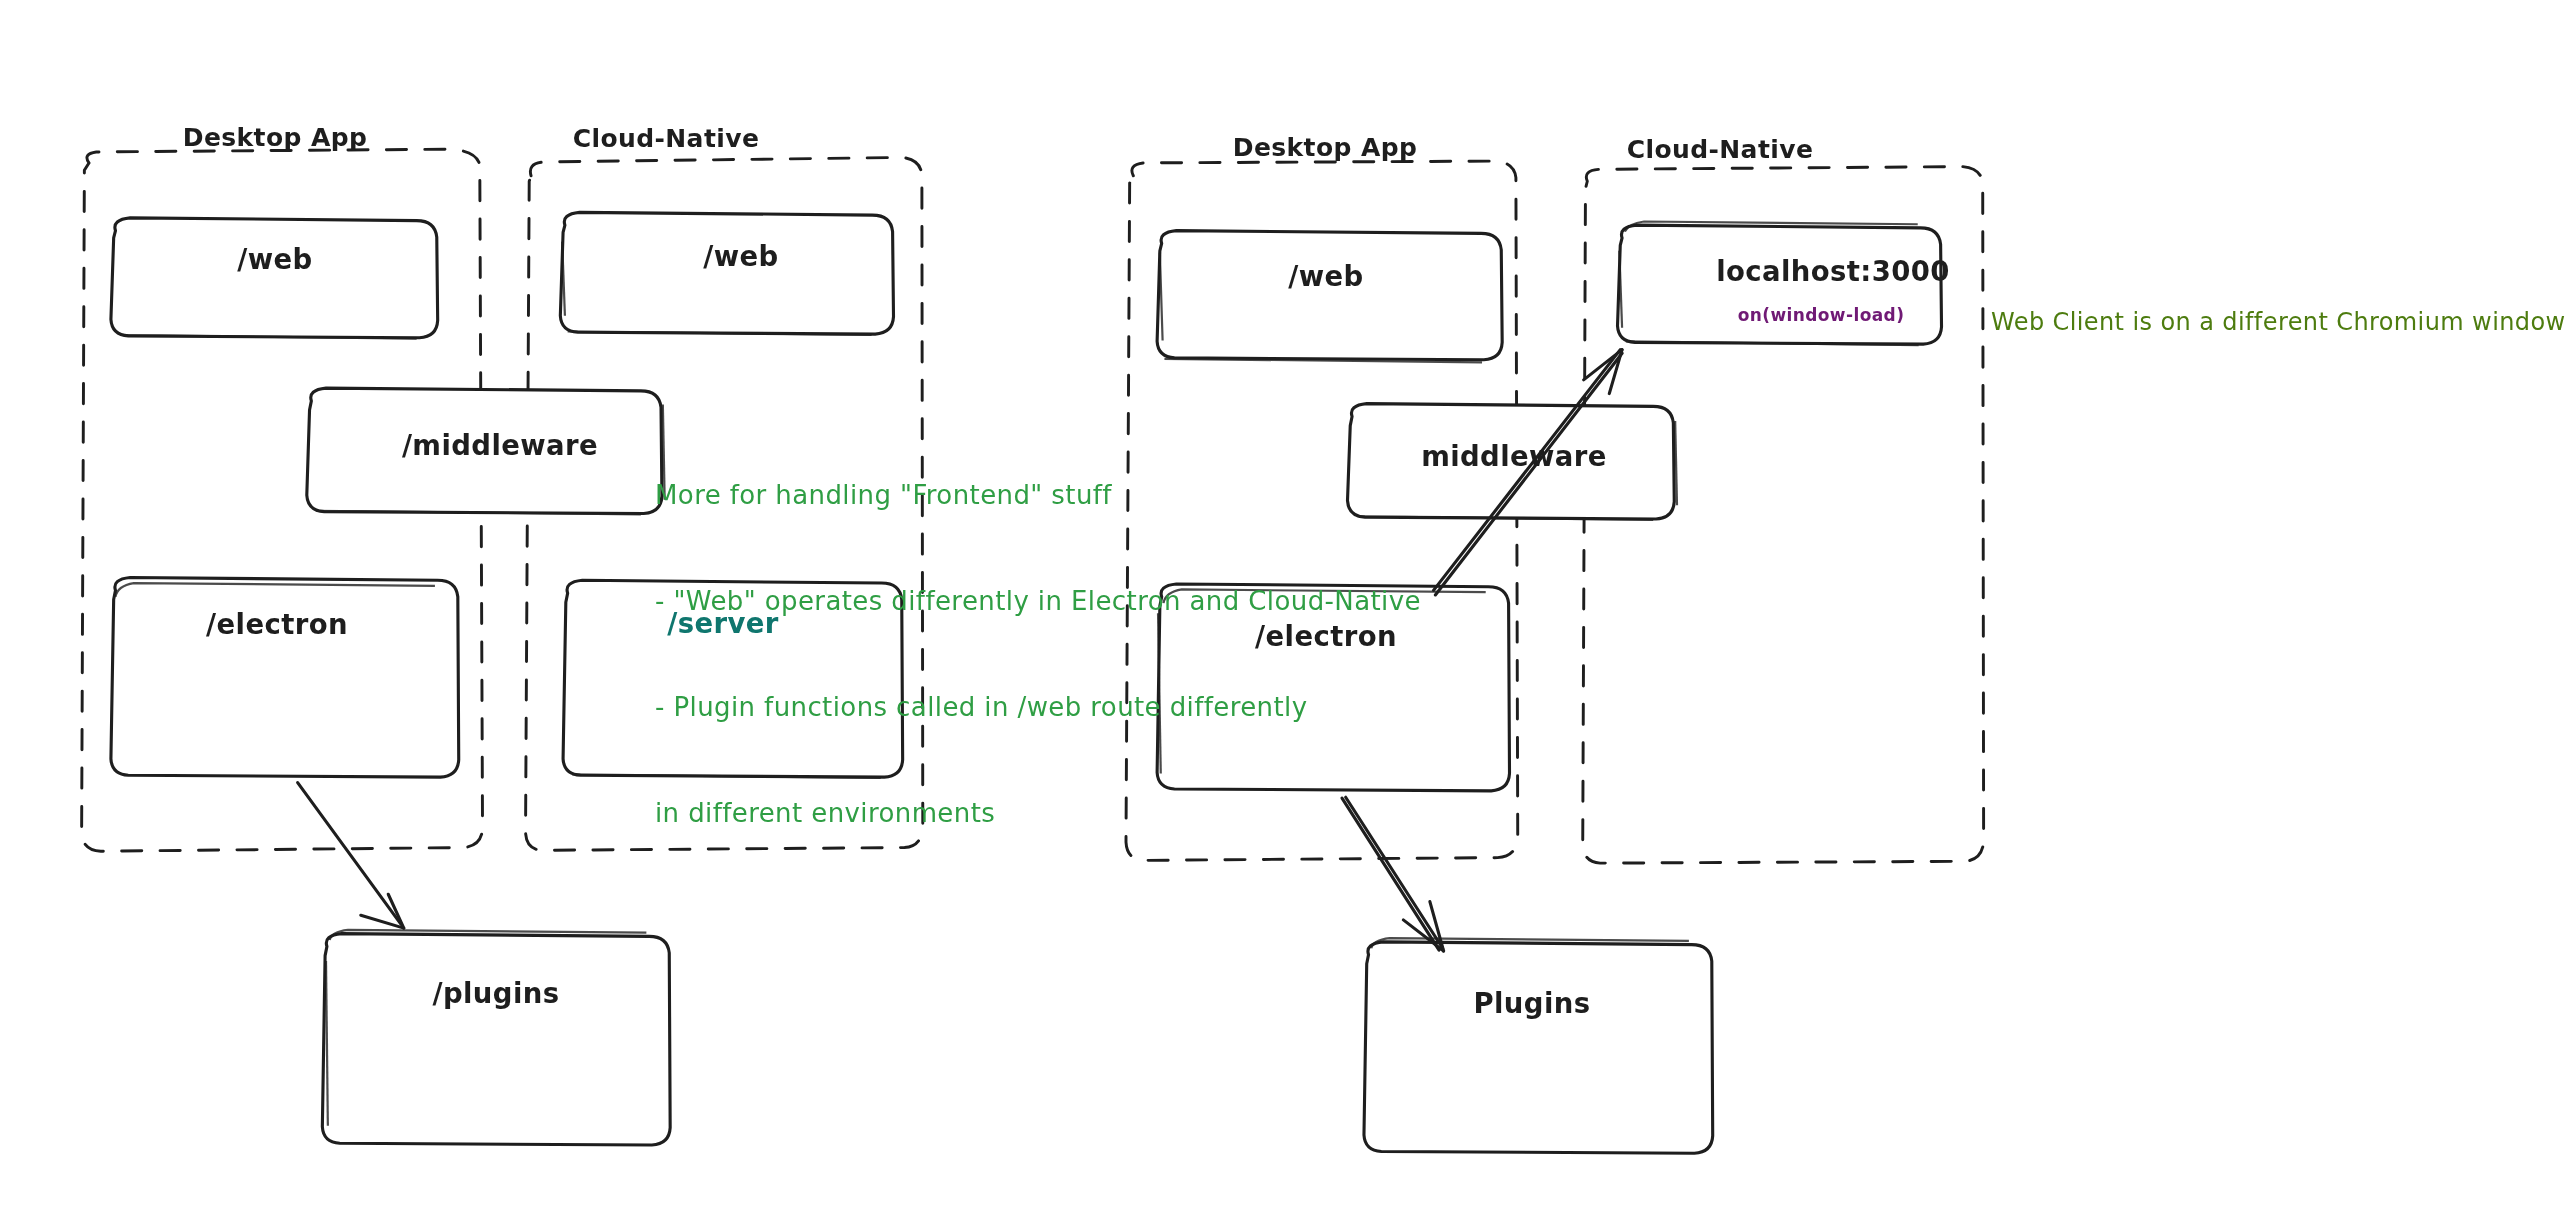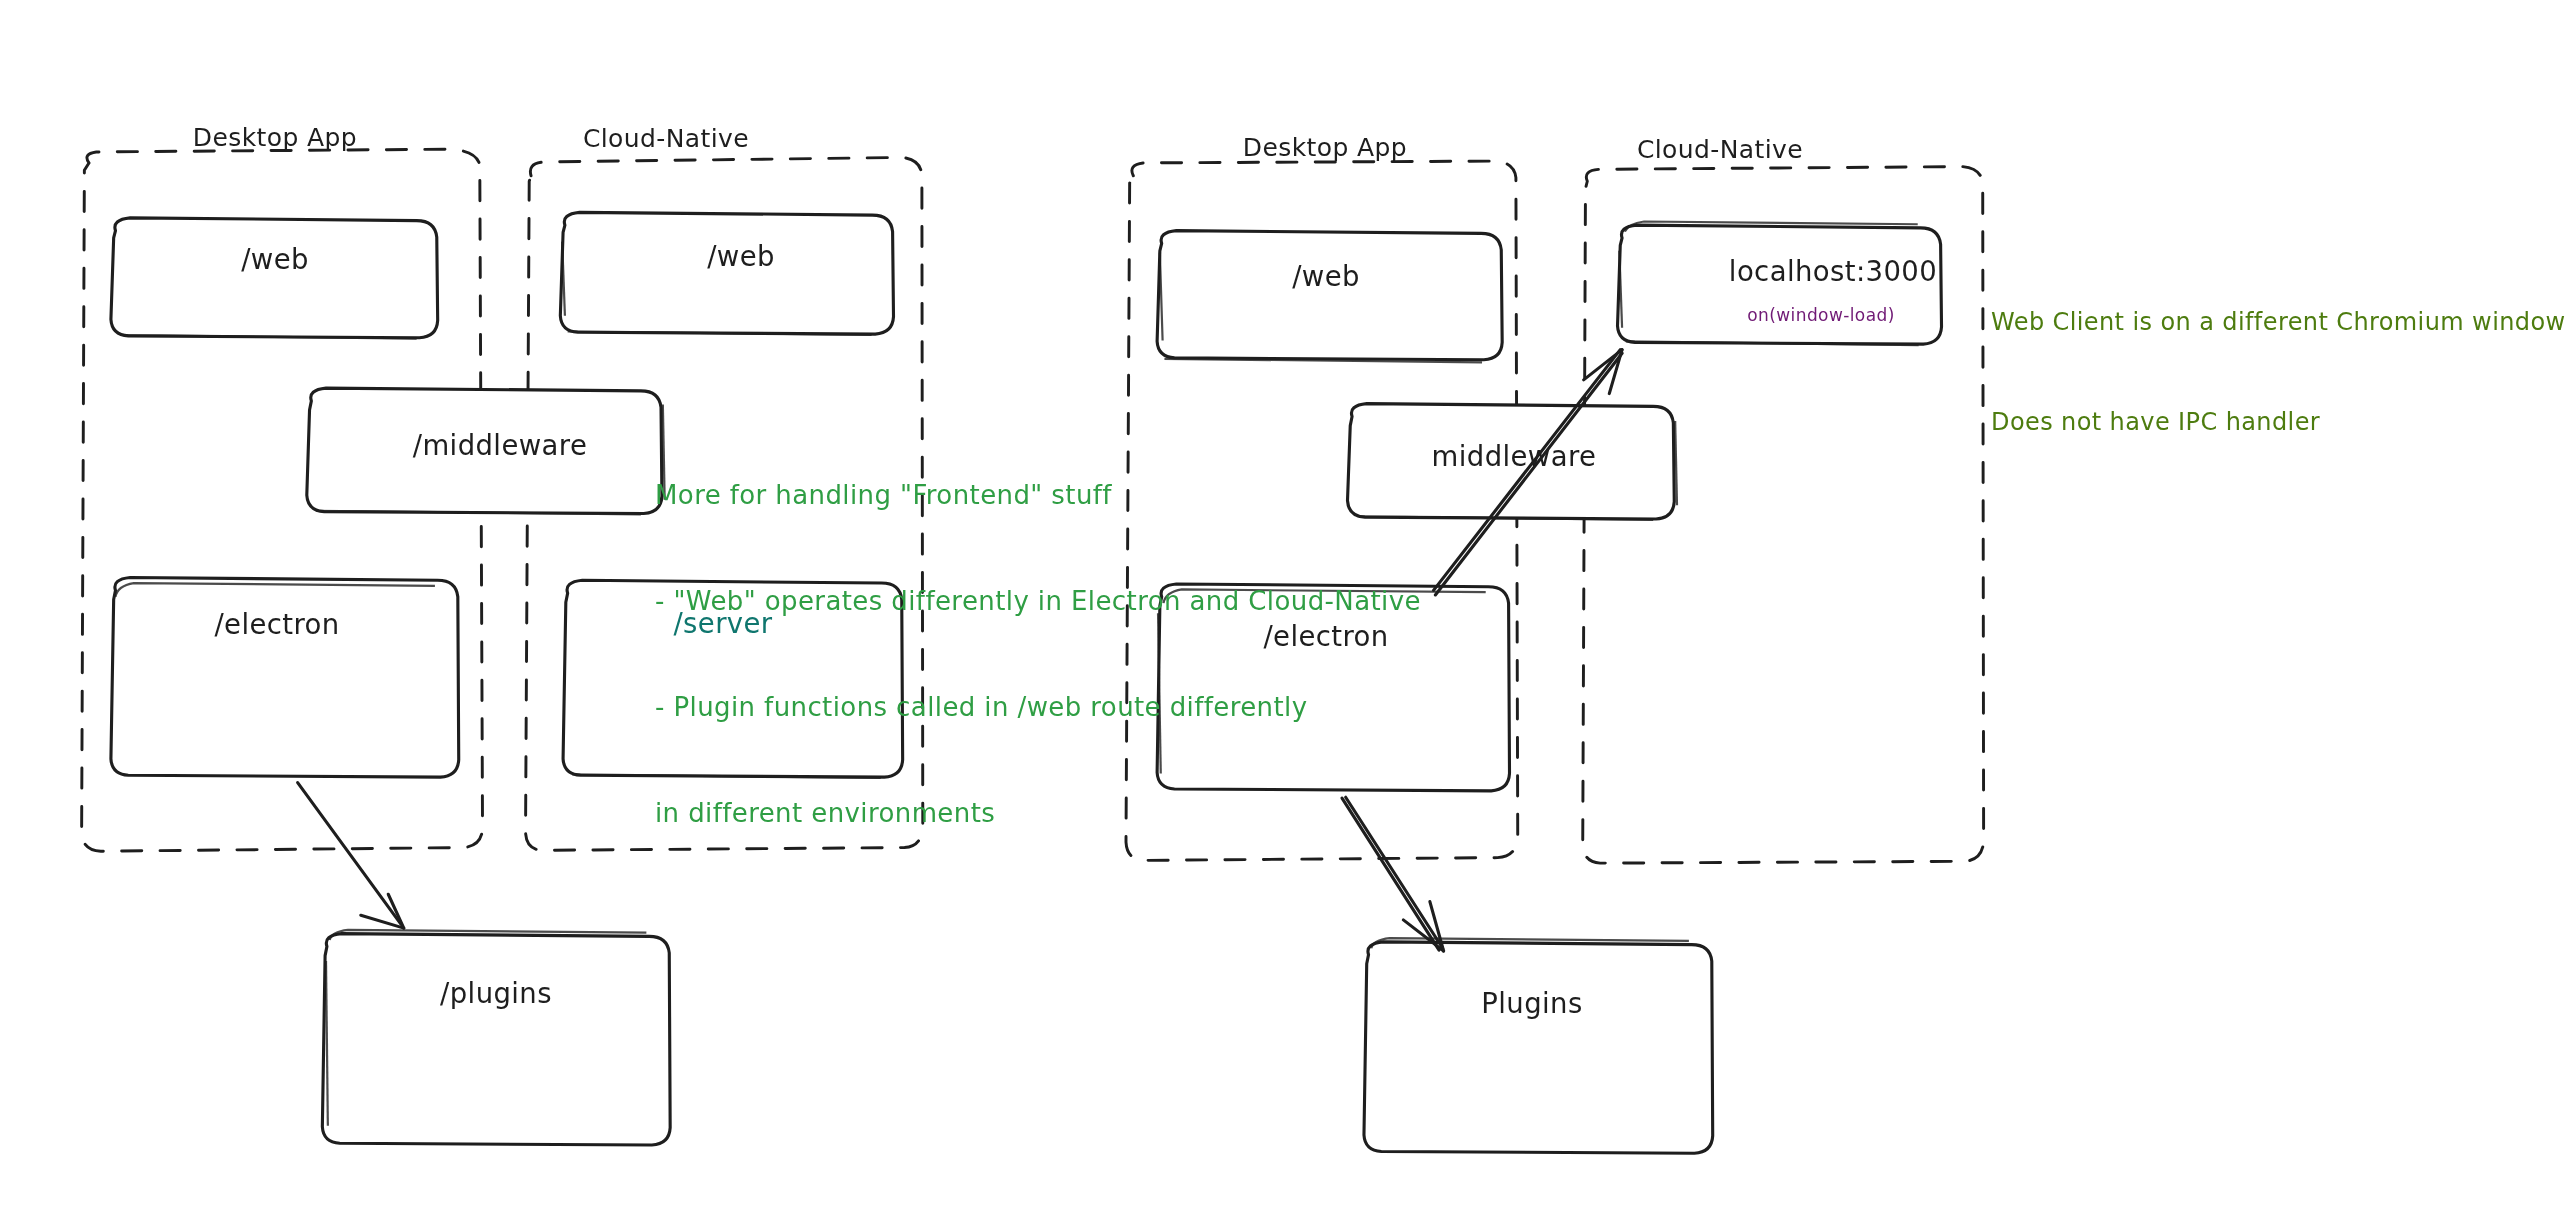--- a/index.html
+++ b/index.html
@@ -30,20 +30,21 @@
     position: absolute;
     font-family: "DejaVu Sans", sans-serif;
     white-space: pre;
     color: #1e1e1e;
     line-height: 1.28;
     letter-spacing: 0.4px;
   }
   .lbl.center {
     transform: translateX(-50%);
     text-align: left;
+    font-weight: bold;
   }
   .group-title {
     font-size: 25px;
     color: #1e1e1e;
   }
   .node-title {
     font-size: 27.5px;
     color: #1e1e1e;
   }
   .node-title.red {
@@ -229,17 +230,16 @@
   <div class="lbl sub-red center" style="left:1821px; top:305px;">on(window-load)</div>
 
   <div class="lbl node-title center" style="left:1514px; top:439px;">middleware</div>
 
   <div class="lbl node-title center" style="left:1326px; top:619px;">/electron</div>
 
   <div class="lbl node-title center" style="left:1532px; top:986px;">Plugins</div>
 
   <div class="lbl note-red" style="left:1991px; top:240px;">
     <div>Web Client is on a different Chromium window</div>
-    <div>Does not have IPC handler</div>
   </div>
 
 </div>
 
 
 </body></html>

